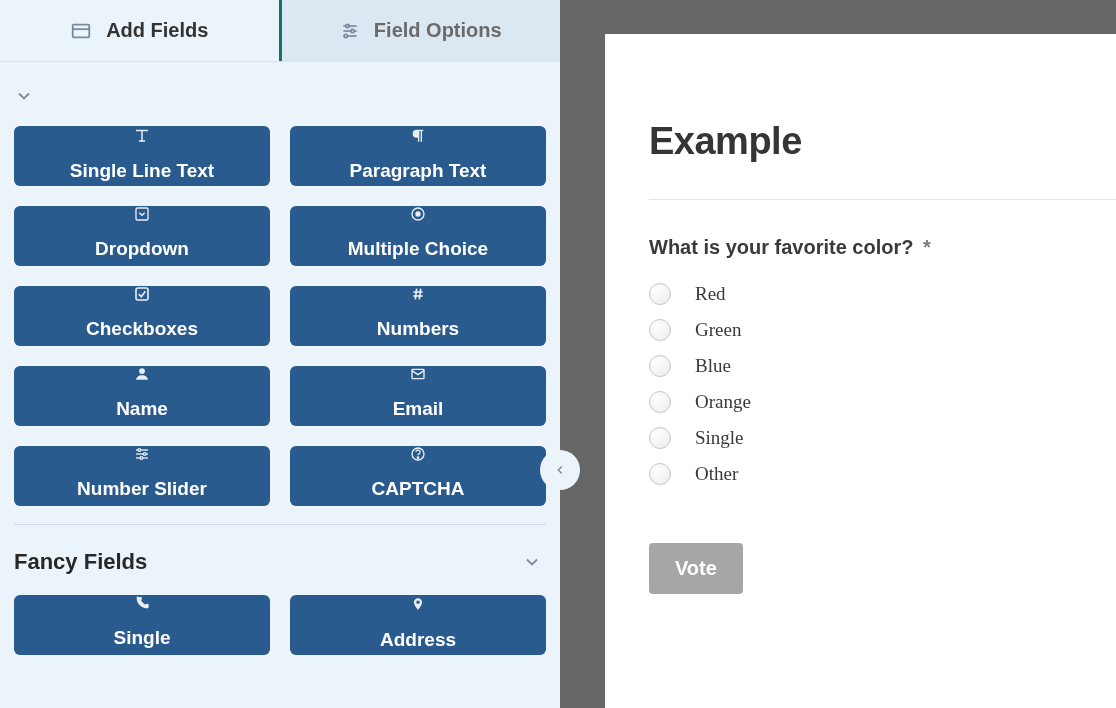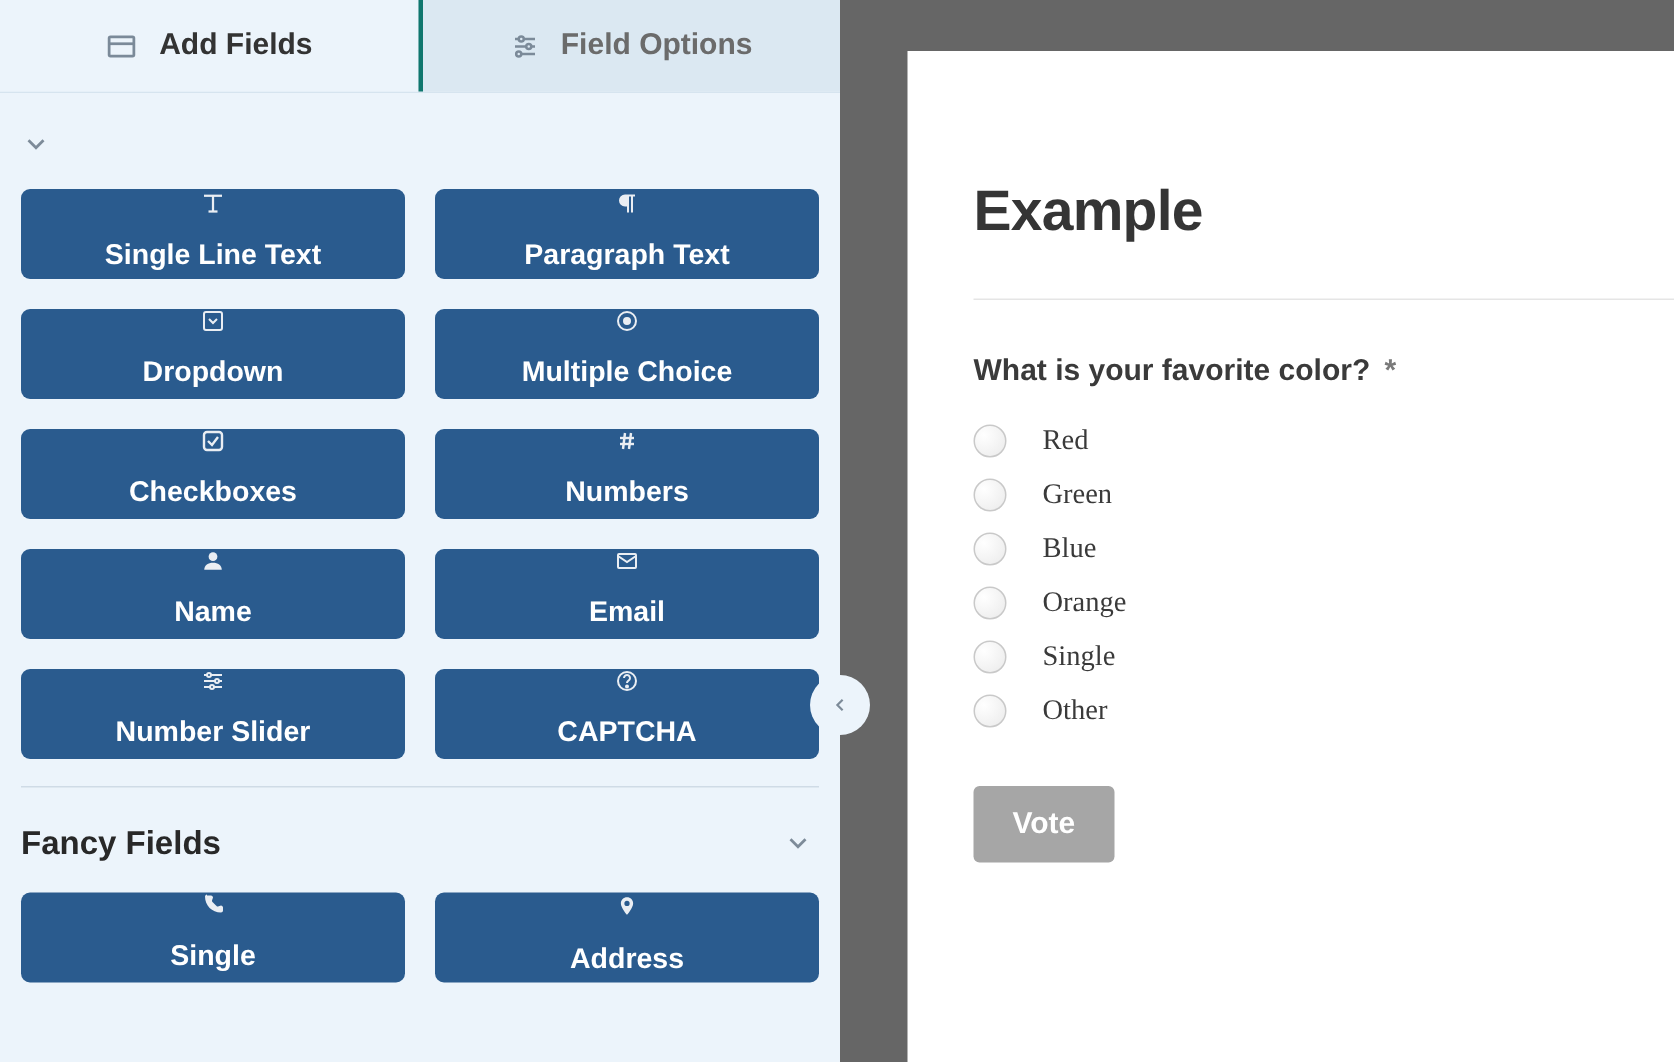--- a/index.html
+++ b/index.html
@@ -125,21 +125,21 @@
   }
   .ast { color: #7a7a7a; font-weight: 700; margin-left: 4px; }
   .options { display: flex; flex-direction: column; gap: 14px; font-family: Liberation Serif, serif; }
   .opt { display: flex; align-items: center; gap: 24px; font-size: 19px; color: #3a3a3a; }
   .radio {
     width: 22px; height: 22px; border-radius: 50%;
     background: radial-gradient(circle at 30% 30%, #fff, #eaeaea);
     border: 1px solid #c9c9c9;
   }
   .submit {
-    margin-top: 39px;
+    margin-top: 58px;
     background: #a6a6a6;
     border: none;
     border-radius: 4px;
     color: #fff;
     font-size: 20px;
     font-weight: 700;
     padding: 14px 26px;
     cursor: pointer;
   }
   svg { display: block; }

